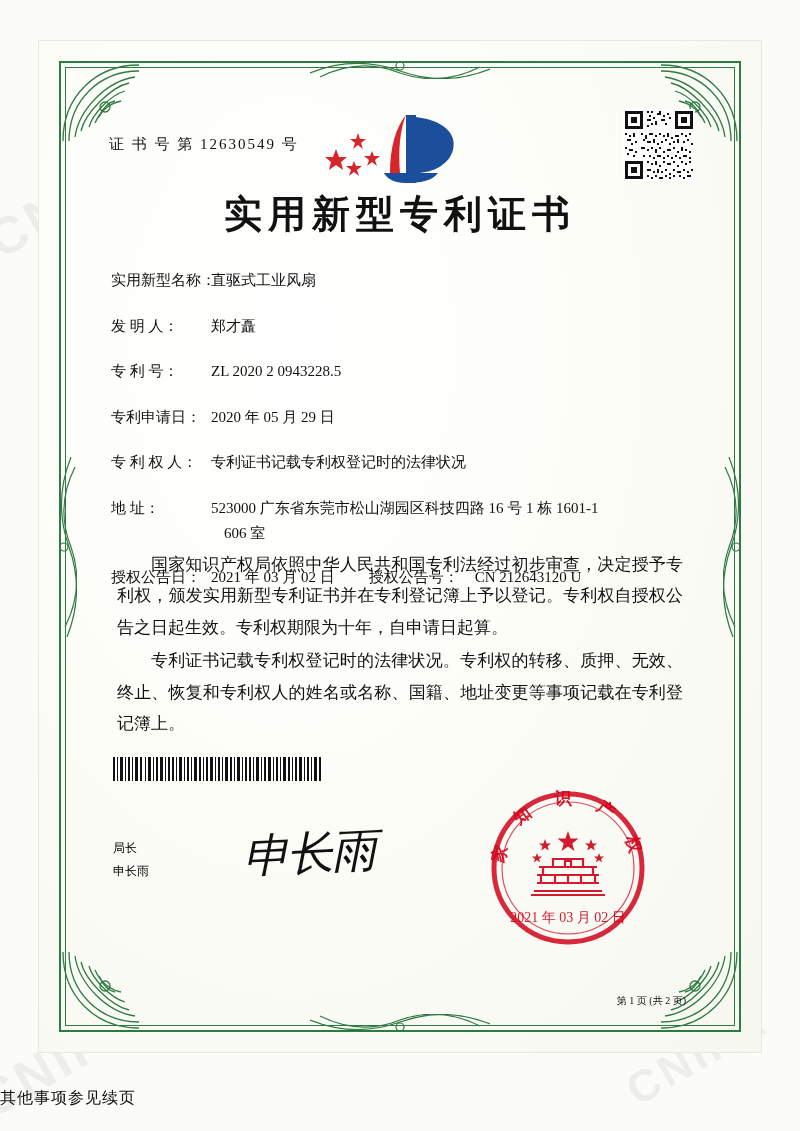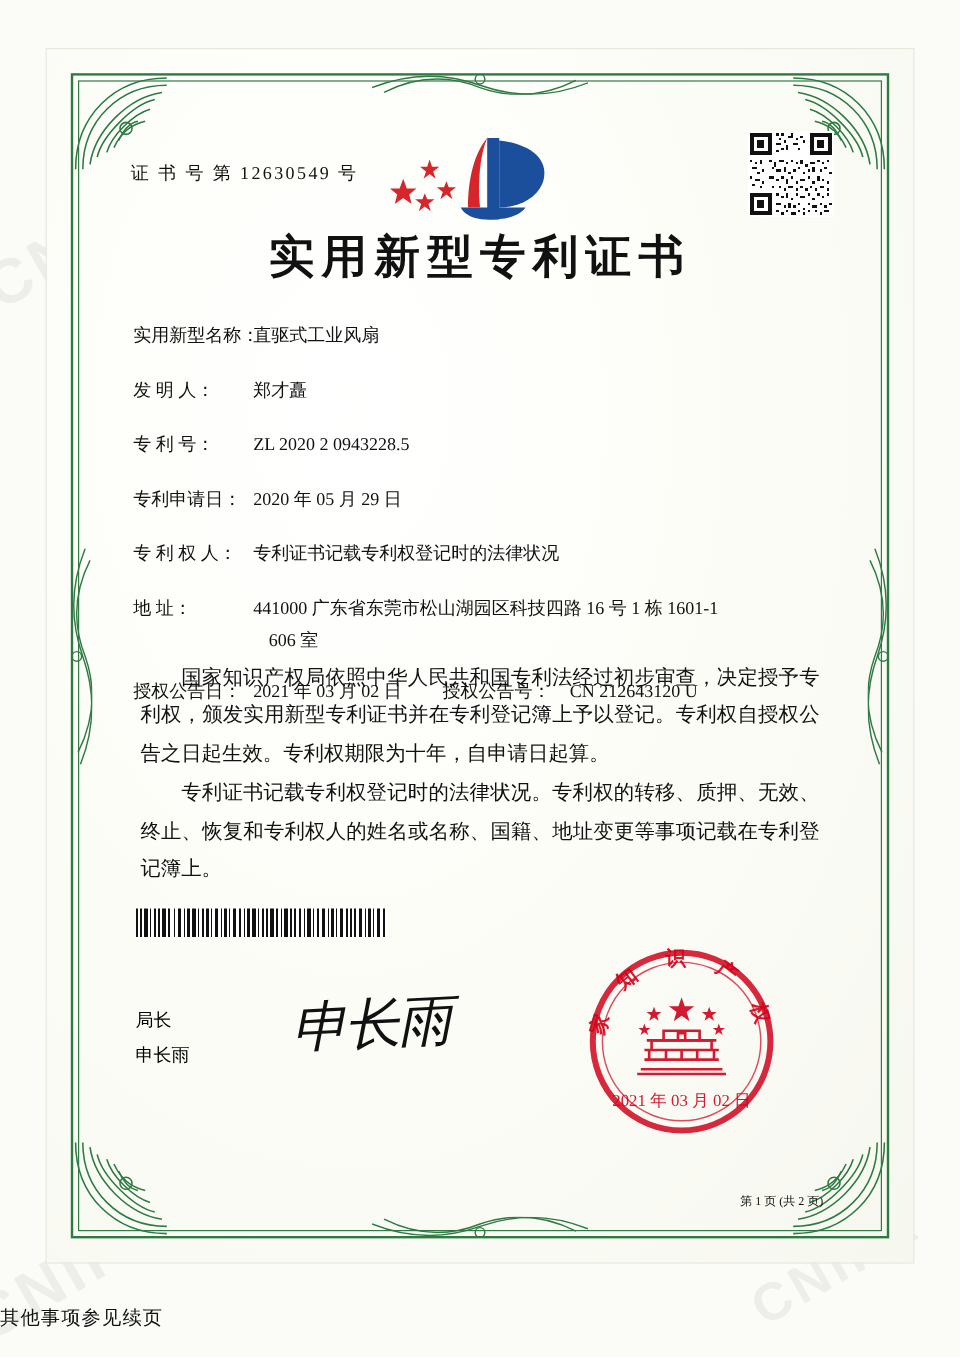--- a/index.html
+++ b/index.html
@@ -108,21 +108,21 @@
     font-size:17px;line-height:1.85;color:#111;
     text-indent:2em;text-align:justify;
     margin:0 6px 0 6px;
   }
   .paras{position:absolute;left:8px;right:8px;top:452px;}
   .para + .para{margin-top:2px;}
 
   .barcode{
     position:absolute;left:10px;top:660px;width:210px;height:24px;
   }
-  .sig-block{position:absolute;left:10px;top:740px;font-size:15px;line-height:1.9;}
+  .sig-block{position:absolute;left:10px;top:740px;font-size:12px;line-height:1.9;}
   .signature{
     position:absolute;left:140px;top:726px;
     font-family:"Liberation Serif", serif;
     font-size:46px;
     color:#111;
     font-style:italic;
     letter-spacing:-2px;
     transform:rotate(-3deg);
   }
   .seal{
@@ -418,21 +418,21 @@
       </div>
 
       <div class="frow">
         <div class="flabel">专 利 权 人：</div>
         <div class="fval">专利证书记载专利权登记时的法律状况</div>
       </div>
 
       <div style="margin-bottom:23px;">
         <div class="frow" style="margin-bottom:0;">
           <div class="flabel">地        址：</div>
-          <div class="fval">441000  广东省东莞市松山湖园区科技四路 16 号 1 栋 1601-1</div>
+          <div class="fval">523000  广东省东莞市松山湖园区科技四路 16 号 1 栋 1601-1</div>
         </div>
         <div class="addr-2">606 室</div>
       </div>
 
       <div class="frow">
         <div class="flabel">授权公告日：</div>
         <div>2021 年 03 月 02 日</div>
         <div class="sub-label">授权公告号：</div>
         <div style="margin-left:16px;">CN 212643120 U</div>
       </div>

